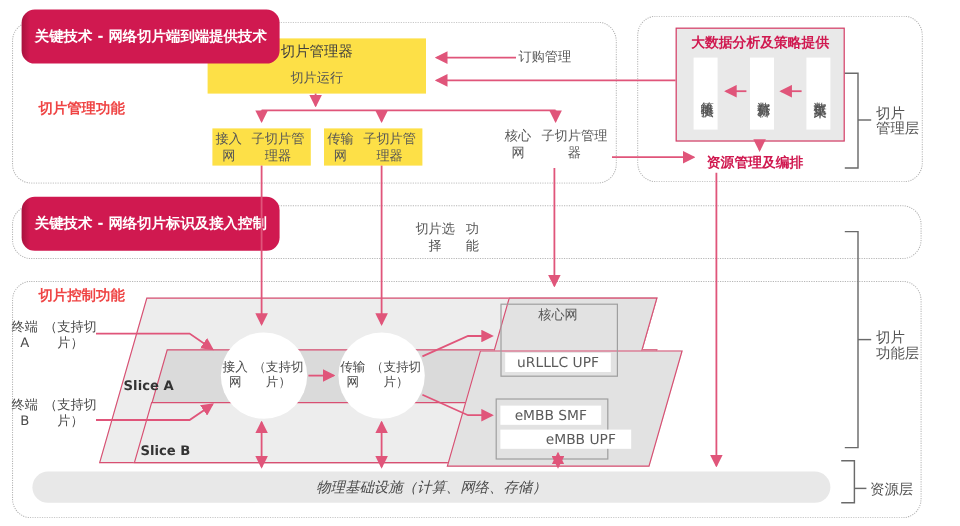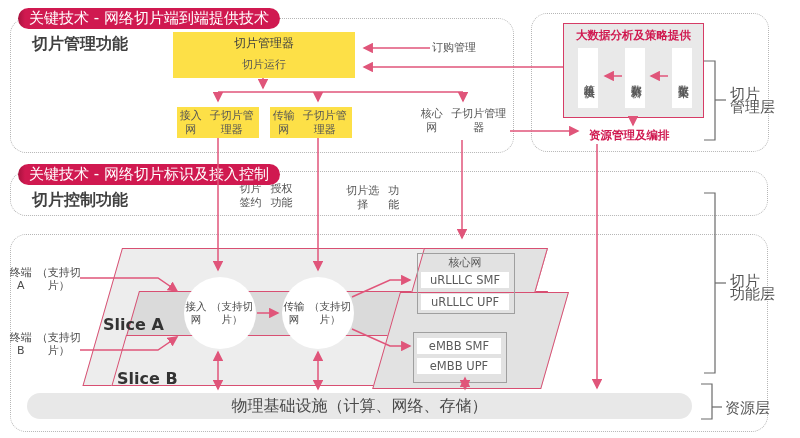--- a/index.html
+++ b/index.html
@@ -1,37 +1,37 @@
 <!DOCTYPE html>
 <html><head>
 <meta charset="utf-8">
 <style>
   html,body{margin:0;padding:0;background:#fff;}
   #stage{position:relative;width:800px;height:438px;background:#fff;overflow:hidden;
          font-family:"DejaVu Sans","Liberation Sans",sans-serif;color:#4a4a4a;}
   .abs{position:absolute;}
   .region{position:absolute;border:1px dotted #b6b6b6;border-radius:16px;}
-  .badge{position:absolute;height:21px;line-height:21px;padding:0 11px;border-radius:11px;
+  .badge{position:absolute;height:21px;line-height:21px;padding:12px 11px;border-radius:11px;
          background:linear-gradient(90deg,#a8123e 0px,#d01950 7px);color:#fff;
-         font-size:15px;font-weight:normal;white-space:nowrap;z-index:5;}
-  .redlbl{position:absolute;color:#404040;font-size:16px;font-weight:bold;white-space:nowrap;z-index:5;}
+         font-size:12px;font-weight:bold;white-space:nowrap;z-index:5;}
+  .redlbl{position:absolute;color:#ef4444;font-size:12px;font-weight:bold;white-space:nowrap;z-index:5;margin-top:48px;}
   .gbox{position:absolute;background:#fde047;z-index:3;}
   .ctr{display:flex;align-items:center;justify-content:center;text-align:center;}
   .col{display:flex;flex-direction:row;align-items:center;justify-content:center;text-align:center;}
   .t11{font-size:11px;line-height:14px;color:#555;}
   .t12{font-size:12px;color:#3f3f3f;}
   .para{position:absolute;transform:skewX(-16deg);transform-origin:0 0;z-index:2;}
   .redborder{border:1.3px solid #d84f72;}
   .circle{position:absolute;width:72px;height:72px;border-radius:50%;background:#fff;z-index:3;}
   .whbox{position:absolute;background:#fff;z-index:4;font-size:11.5px;color:#5a5a5a;}
   .innerbox{position:absolute;border:1px solid #9f9f9f;background:transparent;z-index:3;}
   .vtext{position:absolute;background:#fff;writing-mode:vertical-rl;text-orientation:upright;
          font-size:11px;letter-spacing:1px;color:#555;display:flex;align-items:center;justify-content:center;}
-  .laylbl{position:absolute;font-size:15px;line-height:13px;color:#555;z-index:6;}
-  .slicelbl{position:absolute;font-weight:bold;font-size:16px;color:#333;z-index:4;}
+  .laylbl{position:absolute;font-size:12px;line-height:13px;color:#555;z-index:6;}
+  .slicelbl{position:absolute;font-weight:bold;font-size:11px;color:#333;z-index:4;}
   #overlay{position:absolute;left:0;top:0;z-index:7;pointer-events:none;}
   #wm{position:absolute;left:642px;top:364px;z-index:6;pointer-events:none;}
   #wm .big{font-size:33px;font-weight:bold;color:rgba(140,140,140,0.30);letter-spacing:2px;}
   #wm .small{position:absolute;left:52px;top:28px;font-size:13px;color:rgba(120,120,120,0.55);}
 </style>
 </head>
 <body>
 
 <div id="stage">
 
@@ -67,24 +67,20 @@
   </div>
 
   <div class="abs" style="left:563px;top:23px;width:139px;height:93px;background:#e9e9e9;border:1.5px solid #d63c66;z-index:3;">
     <div class="ctr" style="height:22px;color:#d01950;font-weight:bold;font-size:11.5px;">大数据分析及策略提供</div>
   </div>
   <div class="vtext" style="left:578px;top:48px;width:20px;height:60px;z-index:4;">策略提供</div>
   <div class="vtext" style="left:625px;top:48px;width:20px;height:60px;z-index:4;">数据分析</div>
   <div class="vtext" style="left:672px;top:48px;width:20px;height:60px;z-index:4;">数据采集</div>
   <div class="abs" style="left:589px;top:128px;color:#d01950;font-weight:bold;font-size:11.5px;z-index:5;">资源管理及编排</div>
 
-  <div class="abs col t11" style="left:235px;top:182px;width:62px;">
-    <span>切片签约</span>
-    <span>授权功能</span>
-  </div>
   <div class="abs col t11" style="left:342px;top:184px;width:62px;">
     <span>切片选择</span>
     <span>功能</span>
   </div>
 
   <div class="para redborder" style="left:122px;top:248px;width:424px;height:136px;background:#ededed;"></div>
   <div class="para" style="left:139px;top:291px;width:407px;height:44px;background:#dadada;border:1px solid #d84f72;"></div>
   <div class="para" style="left:126px;top:335px;width:407px;height:49px;background:#ededed;border:1px solid #d84f72;"></div>
   <div class="para redborder" style="left:424px;top:248px;width:122px;height:89px;background:#e2e2e2;"></div>
   <div class="para redborder" style="left:400px;top:292px;width:167px;height:95px;background:#e2e2e2;"></div>
@@ -105,27 +101,26 @@
     <span>接入网</span>
     <span>（支持切片）</span>
   </div>
   <div class="circle col" style="left:282px;top:277px;font-size:10.5px;line-height:13px;color:#4a4a4a;">
     <span>传输网</span>
     <span>（支持切片）</span>
   </div>
 
   <div class="innerbox" style="left:417px;top:253px;width:96px;height:59px;"></div>
   <div class="abs ctr t11" style="left:417px;top:256px;width:96px;z-index:4;">核心网</div>
-  <div class="whbox ctr" style="left:421px;top:272px;width:88px;height:16px;">uRLLLC SMF</div>
   <div class="whbox ctr" style="left:421px;top:294px;width:88px;height:16px;">uRLLLC UPF</div>
   <div class="innerbox" style="left:413px;top:332px;width:92px;height:49px;"></div>
   <div class="whbox ctr" style="left:417px;top:338px;width:84px;height:16px;">eMBB SMF</div>
-  <div class="whbox ctr" style="left:417px;top:358px;width:84px;height:16px;">eMBB UPF</div>
+  <div class="whbox ctr" style="left:417px;top:358px;width:84px;height:16px;padding-left:25px;">eMBB UPF</div>
 
-  <div class="abs ctr" style="left:27px;top:393px;width:665px;height:26px;border-radius:13px;background:#e8e8e8;font-size:16px;color:#4a4a4a;z-index:3;">物理基础设施（计算、网络、存储）</div>
+  <div class="abs ctr" style="left:27px;top:393px;width:665px;height:26px;border-radius:13px;background:#e8e8e8;font-size:12px;color:#4a4a4a;z-index:3;font-style:italic;">物理基础设施（计算、网络、存储）</div>
 
   <div class="laylbl" style="left:730px;top:88px;">
     <div>切片</div>
     <div>管理层</div>
   </div>
   <div class="laylbl" style="left:730px;top:275px;">
     <div>切片</div>
     <div>功能层</div>
   </div>
   <div class="laylbl" style="left:725px;top:402px;">

